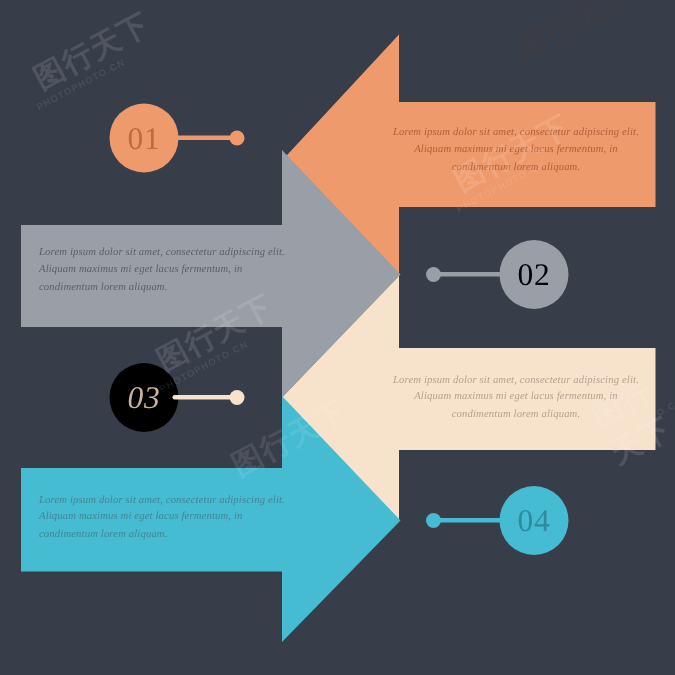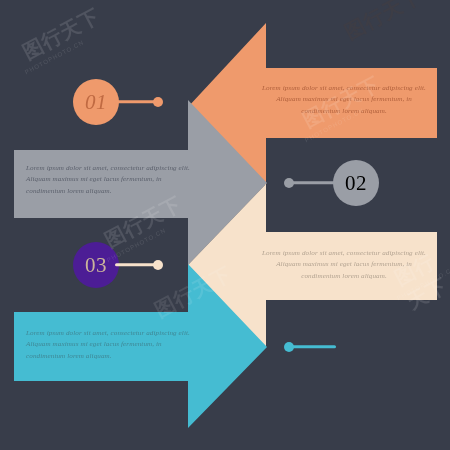--- a/index.html
+++ b/index.html
@@ -93,21 +93,21 @@
     transform: translateY(-50%);
     display: flex;
     align-items: center;
     justify-content: center;
     font-family: "Liberation Serif", serif;
     font-size: 21px;
     letter-spacing: 0.5px;
   }
 
   
-  .connector-01 { left: 73px; top: 79px; width: 95px; height: 46px; font-style: italic; }
+  .connector-01 { left: 73px; top: 69px; width: 95px; height: 46px; }
   .connector-01 .num-circle { left: 0; background: #ef9a6c; color: #c06a42; }
   .connector-01 .conn-line { left: 42px; width: 42px; background: #ef9a6c; }
   .connector-01 .conn-dot { left: 80px; background: #ef9a6c; }
 
   
   .connector-02 { left: 284px; top: 160px; width: 95px; height: 46px; }
   .connector-02 .conn-dot { left: 0; background: #8f939c; }
   .connector-02 .conn-line { left: 8px; width: 44px; background: #8f939c; }
   .connector-02 .num-circle { left: 49px; background: #9a9ea6; color: #6e727c; }
 
@@ -162,28 +162,29 @@
     <div class="conn-dot" style="background: rgb(239, 154, 108);"></div>
   </div>
 
   <div class="connector connector-02">
     <div class="conn-dot" style="background: rgb(154, 158, 166);"></div>
     <div class="conn-line" style="background: rgb(154, 158, 166);"></div>
     <div class="num-circle" style="background: rgb(154, 158, 166); color: #000000;">02</div>
   </div>
 
   <div class="connector connector-03">
-    <div class="num-circle" style="background: #4c1d95; color: rgb(203, 180, 155);">03</div>
+    <div class="num-circle" style="background: #000000; color: rgb(203, 180, 155); font-style: italic;">03</div>
     <div class="conn-line" style="background: rgb(247, 226, 203);"></div>
     <div class="conn-dot" style="background: rgb(247, 226, 203);"></div>
   </div>
 
   <div class="connector connector-04">
     <div class="conn-dot" style="background: rgb(69, 188, 210);"></div>
     <div class="conn-line" style="background: rgb(69, 188, 210);"></div>
+    <div class="num-circle" style="background: rgb(69, 188, 210); color: rgb(46, 139, 156);">04</div>
   </div>
 
   <div class="wm wm-logo wm-rot" style="left:18px; top:42px;">图行天下</div>
   <div class="wm wm-txt wm-rot" style="left:24px; top:70px;">PHOTOPHOTO.CN</div>
 
   <div class="wm wm-logo wm-rot" style="left:298px; top:110px;">图行天下</div>
   <div class="wm wm-txt wm-rot" style="left:304px; top:138px;">PHOTOPHOTO.CN</div>
 
   <div class="wm wm-logo wm-rot" style="left:100px; top:230px;">图行天下</div>
   <div class="wm wm-txt wm-rot" style="left:106px; top:258px;">PHOTOPHOTO.CN</div>

